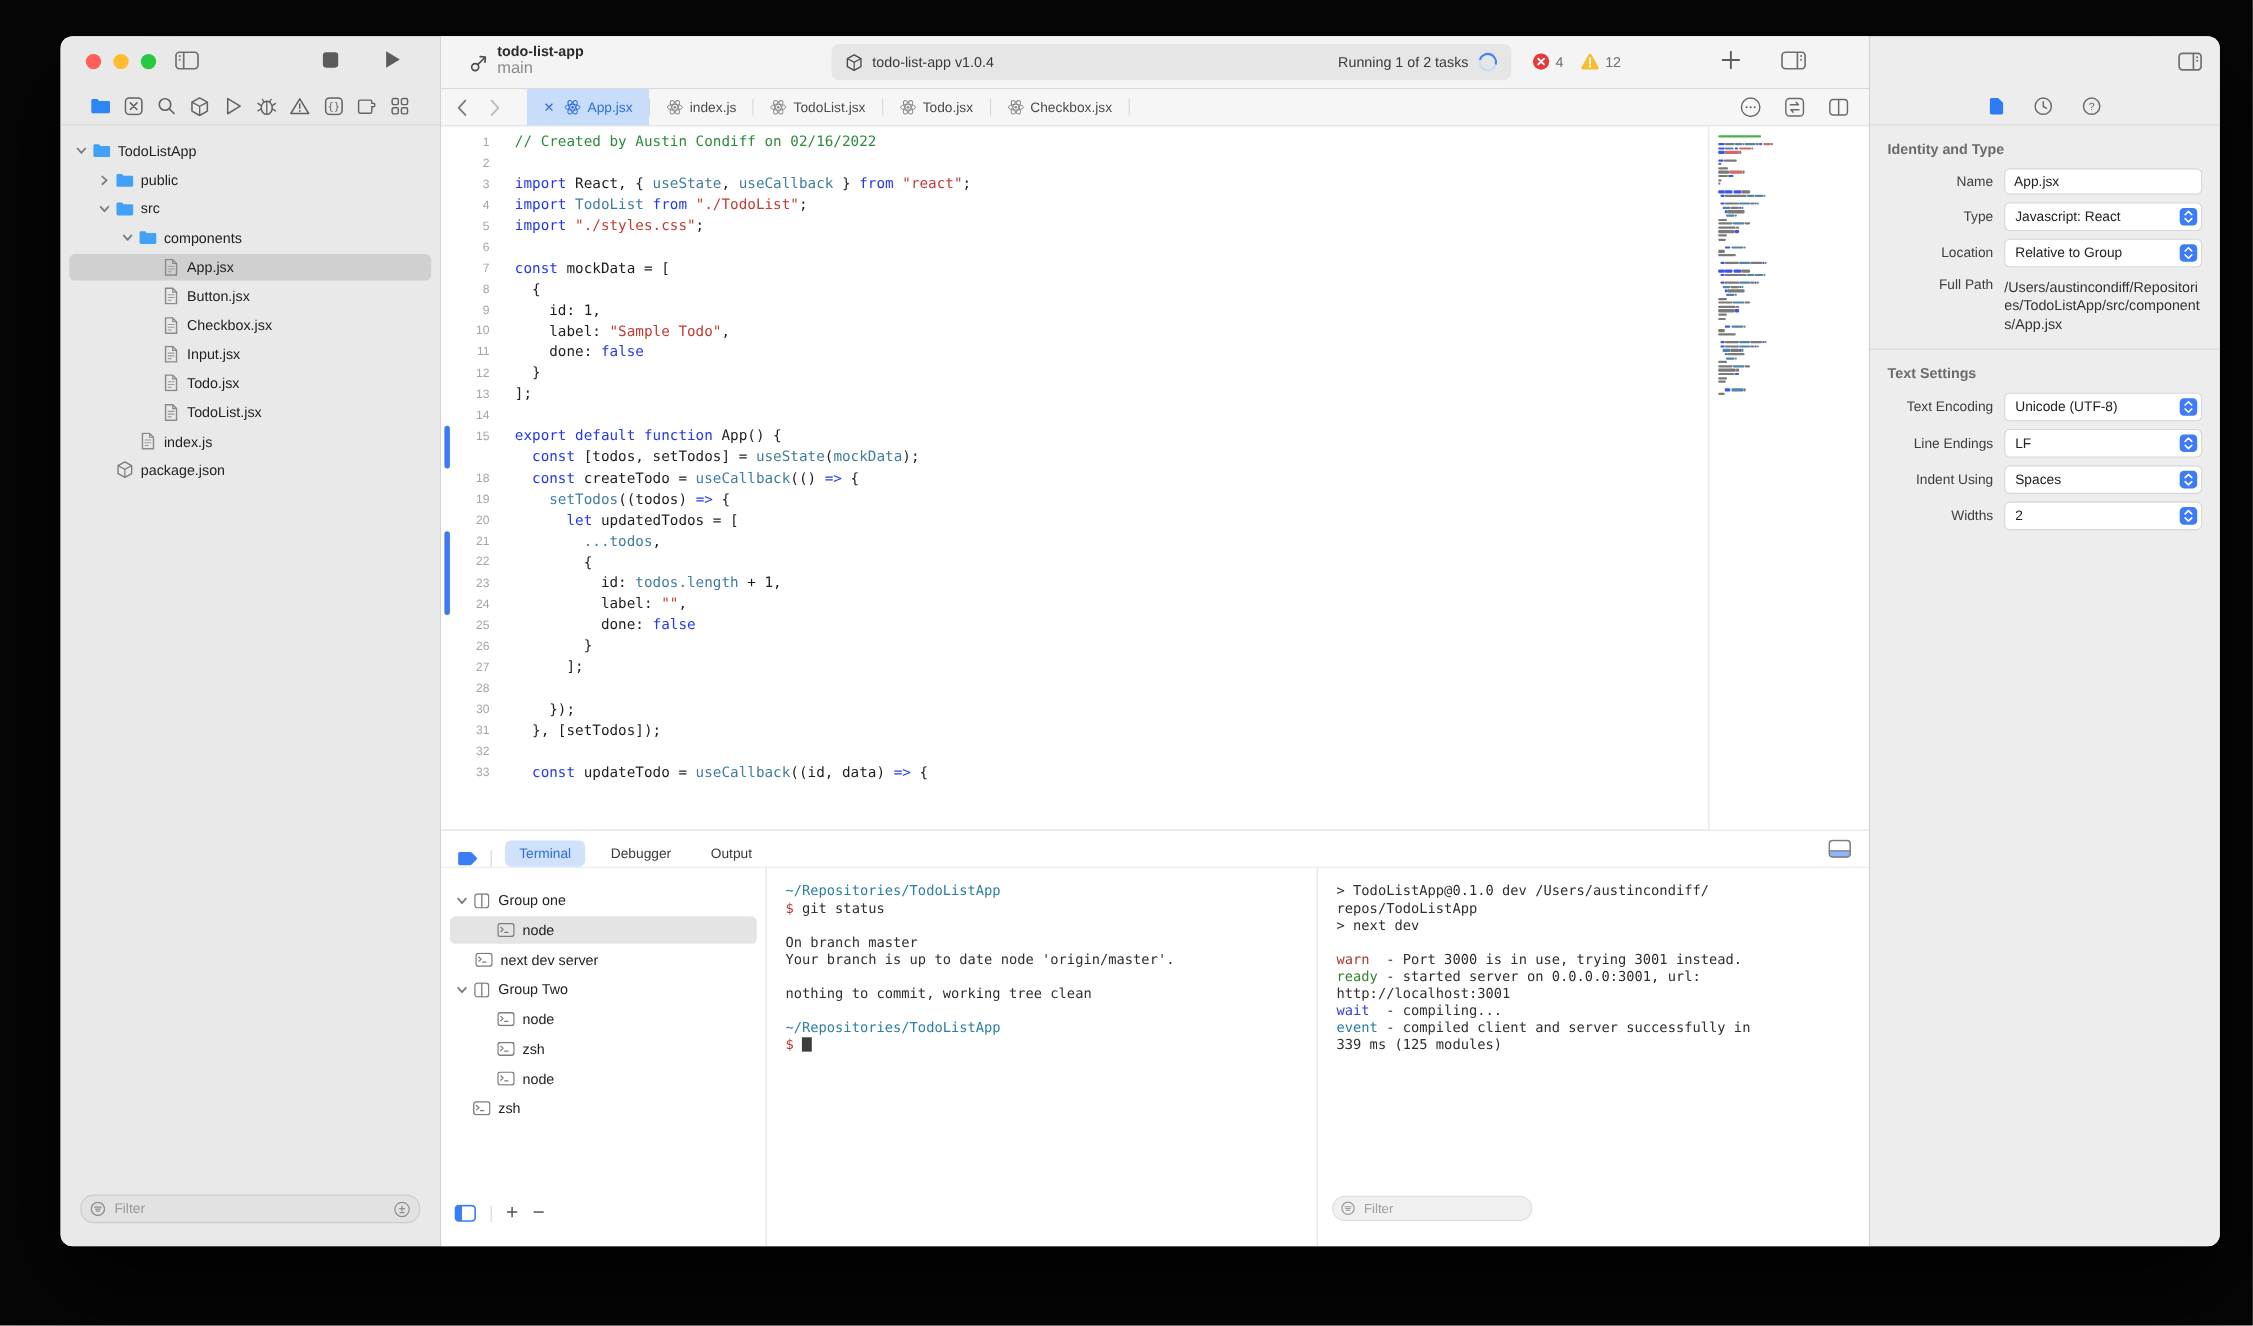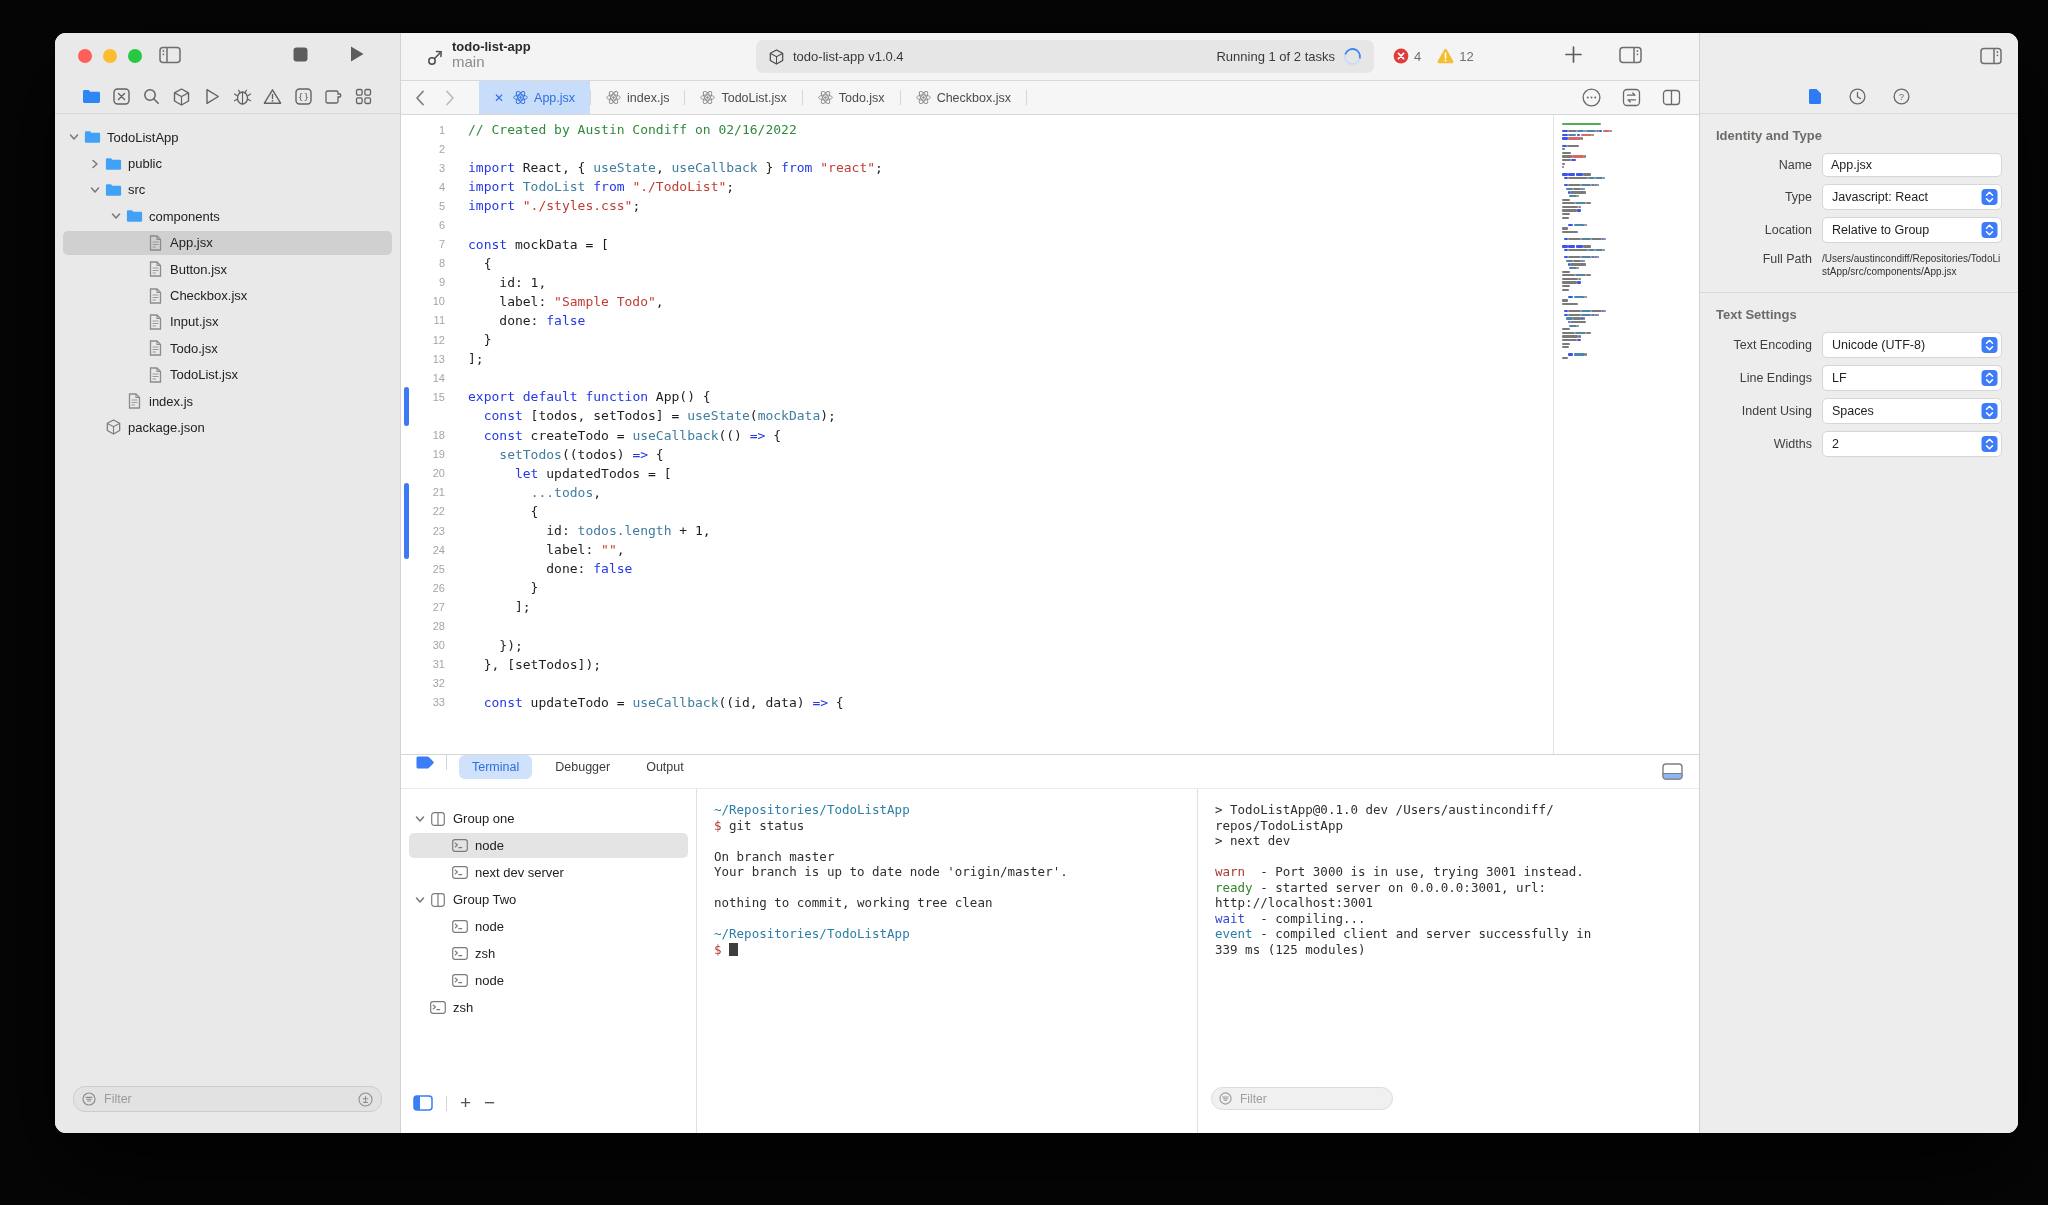--- a/index.html
+++ b/index.html
@@ -62,21 +62,21 @@
   .codelines{padding-top:5px;font-family:"DejaVu Sans Mono",monospace;font-size:13px;}
   .cl{height:19.1px;display:flex;align-items:center;white-space:pre;}
   .cl .lnum{width:44px;text-align:right;font-size:11px;color:#a5a5a5;flex-shrink:0;
             font-family:"Liberation Sans",sans-serif;}
   .cl .ltext{margin-left:23px;}
   .tk-p{color:#1e1e1e;} .tk-k{color:#2438e8;} .tk-f{color:#417d9e;} .tk-s{color:#c13c34;} .tk-c{color:#2f8a3d;}
   .minimap{width:145px;border-left:1px solid #e3e3e3;position:relative;background:#fff;flex-shrink:0;}
   .mml{position:absolute;height:2.2px;border-radius:1px;}
   
   .bottom{height:378px;border-top:1px solid #d5d5d5;display:flex;flex-direction:column;flex-shrink:0;background:#fff;}
-  .btabs{height:33px;display:flex;align-items:flex-start;padding:0 14px;position:relative;border-bottom:1px solid #ececec;}
+  .btabs{height:33px;display:flex;align-items:flex-end;padding:0 14px;position:relative;border-bottom:1px solid #ececec;}
   .btabs .vsep{width:1px;height:15px;background:#d6d6d6;margin:0 12px 0 11px;}
   .btab{font-size:12.5px;color:#3c3c3c;padding:5px 13px;border-radius:6px;margin-right:10px;}
   .btab.active{background:#cfe1fb;color:#2e6ee0;}
   .collapse-btn{position:absolute;right:16px;top:8px;}
   .bbody{flex:1;display:flex;min-height:0;position:relative;}
   .termside{width:295px;border-right:1px solid #e0e0e0;position:relative;flex-shrink:0;}
   .btree{padding-top:16px;}
   .btrow{height:27px;display:flex;align-items:center;font-size:13px;color:#222;position:relative;}
   .btrow .hl{position:absolute;left:8px;right:8px;top:1px;bottom:1px;border-radius:5px;}
   .btrow.sel .hl{background:#e4e4e4;}
@@ -106,21 +106,21 @@
   .irow{display:flex;margin-bottom:7px;align-items:center;}
   .irow.top{align-items:flex-start;}
   .ilabel{flex:0 0 96px;text-align:right;font-size:12.5px;color:#3e3e3e;padding-right:10px;padding-top:0;}
   .irow.top .ilabel{padding-top:2px;}
   .ictrl{flex:1;min-width:0;}
   .insp-input{width:100%;box-sizing:border-box;height:24px;border-radius:5px;border:1px solid #d6d6d6;background:#fff;
               font-size:12.5px;color:#222;padding:0 8px;outline:none;font-family:"Liberation Sans",sans-serif;}
   .selbox{height:24px;border-radius:5px;border:1px solid #d6d6d6;background:#fff;display:flex;align-items:center;
           justify-content:space-between;padding:0 3px 0 9px;font-size:12.5px;color:#222;}
   .selbox .val{white-space:nowrap;overflow:hidden;}
-  .pathtext{font-size:10px;color:#333;line-height:1.32;word-break:break-all;padding-top:2px;}
+  .pathtext{font-size:13px;color:#333;line-height:1.32;word-break:break-all;padding-top:2px;}
   .sect-div{height:1px;background:#d9d9d9;margin:14px -16px 0 -16px;}
   svg{display:block;}
 </style>
 </head>
 <body>
 
 <div class="window">
 
   <aside class="nav">
     <div class="traffic-row">
@@ -816,21 +816,21 @@
                 </div>
                 <div class="ticon">
                   <svg width="16" height="13" viewBox="0 0 16 13">
                     <rect x="0.7" y="0.7" width="14.6" height="11.6" rx="2.2" fill="none" stroke="#7c7c7c" stroke-width="1.2"></rect>
                     <path d="M3.2 4 L5.4 6 L3.2 8" fill="none" stroke="#7c7c7c" stroke-width="1.1" stroke-linecap="round" stroke-linejoin="round"></path>
                     <line x1="6.8" y1="8.6" x2="9.8" y2="8.6" stroke="#7c7c7c" stroke-width="1.1" stroke-linecap="round"></line>
                   </svg>
                 </div>
                 <div class="tlabel">node</div>
               </div>
-              <div class="btrow" style="padding-left: 34px; text-align: right;">
+              <div class="btrow" style="padding-left: 14px; text-align: right;">
                 <div class="hl"></div>
                 <div class="chev none">
                   <svg width="10" height="10" viewBox="0 0 10 10">
                     <path d="M3 1.5 L7 5 L3 8.5" fill="none" stroke="#7c7c7c" stroke-width="1.6" stroke-linecap="round" stroke-linejoin="round"></path>
                   </svg>
                 </div>
                 <div class="ticon">
                   <svg width="16" height="13" viewBox="0 0 16 13">
                     <rect x="0.7" y="0.7" width="14.6" height="11.6" rx="2.2" fill="none" stroke="#7c7c7c" stroke-width="1.2"></rect>
                     <path d="M3.2 4 L5.4 6 L3.2 8" fill="none" stroke="#7c7c7c" stroke-width="1.1" stroke-linecap="round" stroke-linejoin="round"></path>

